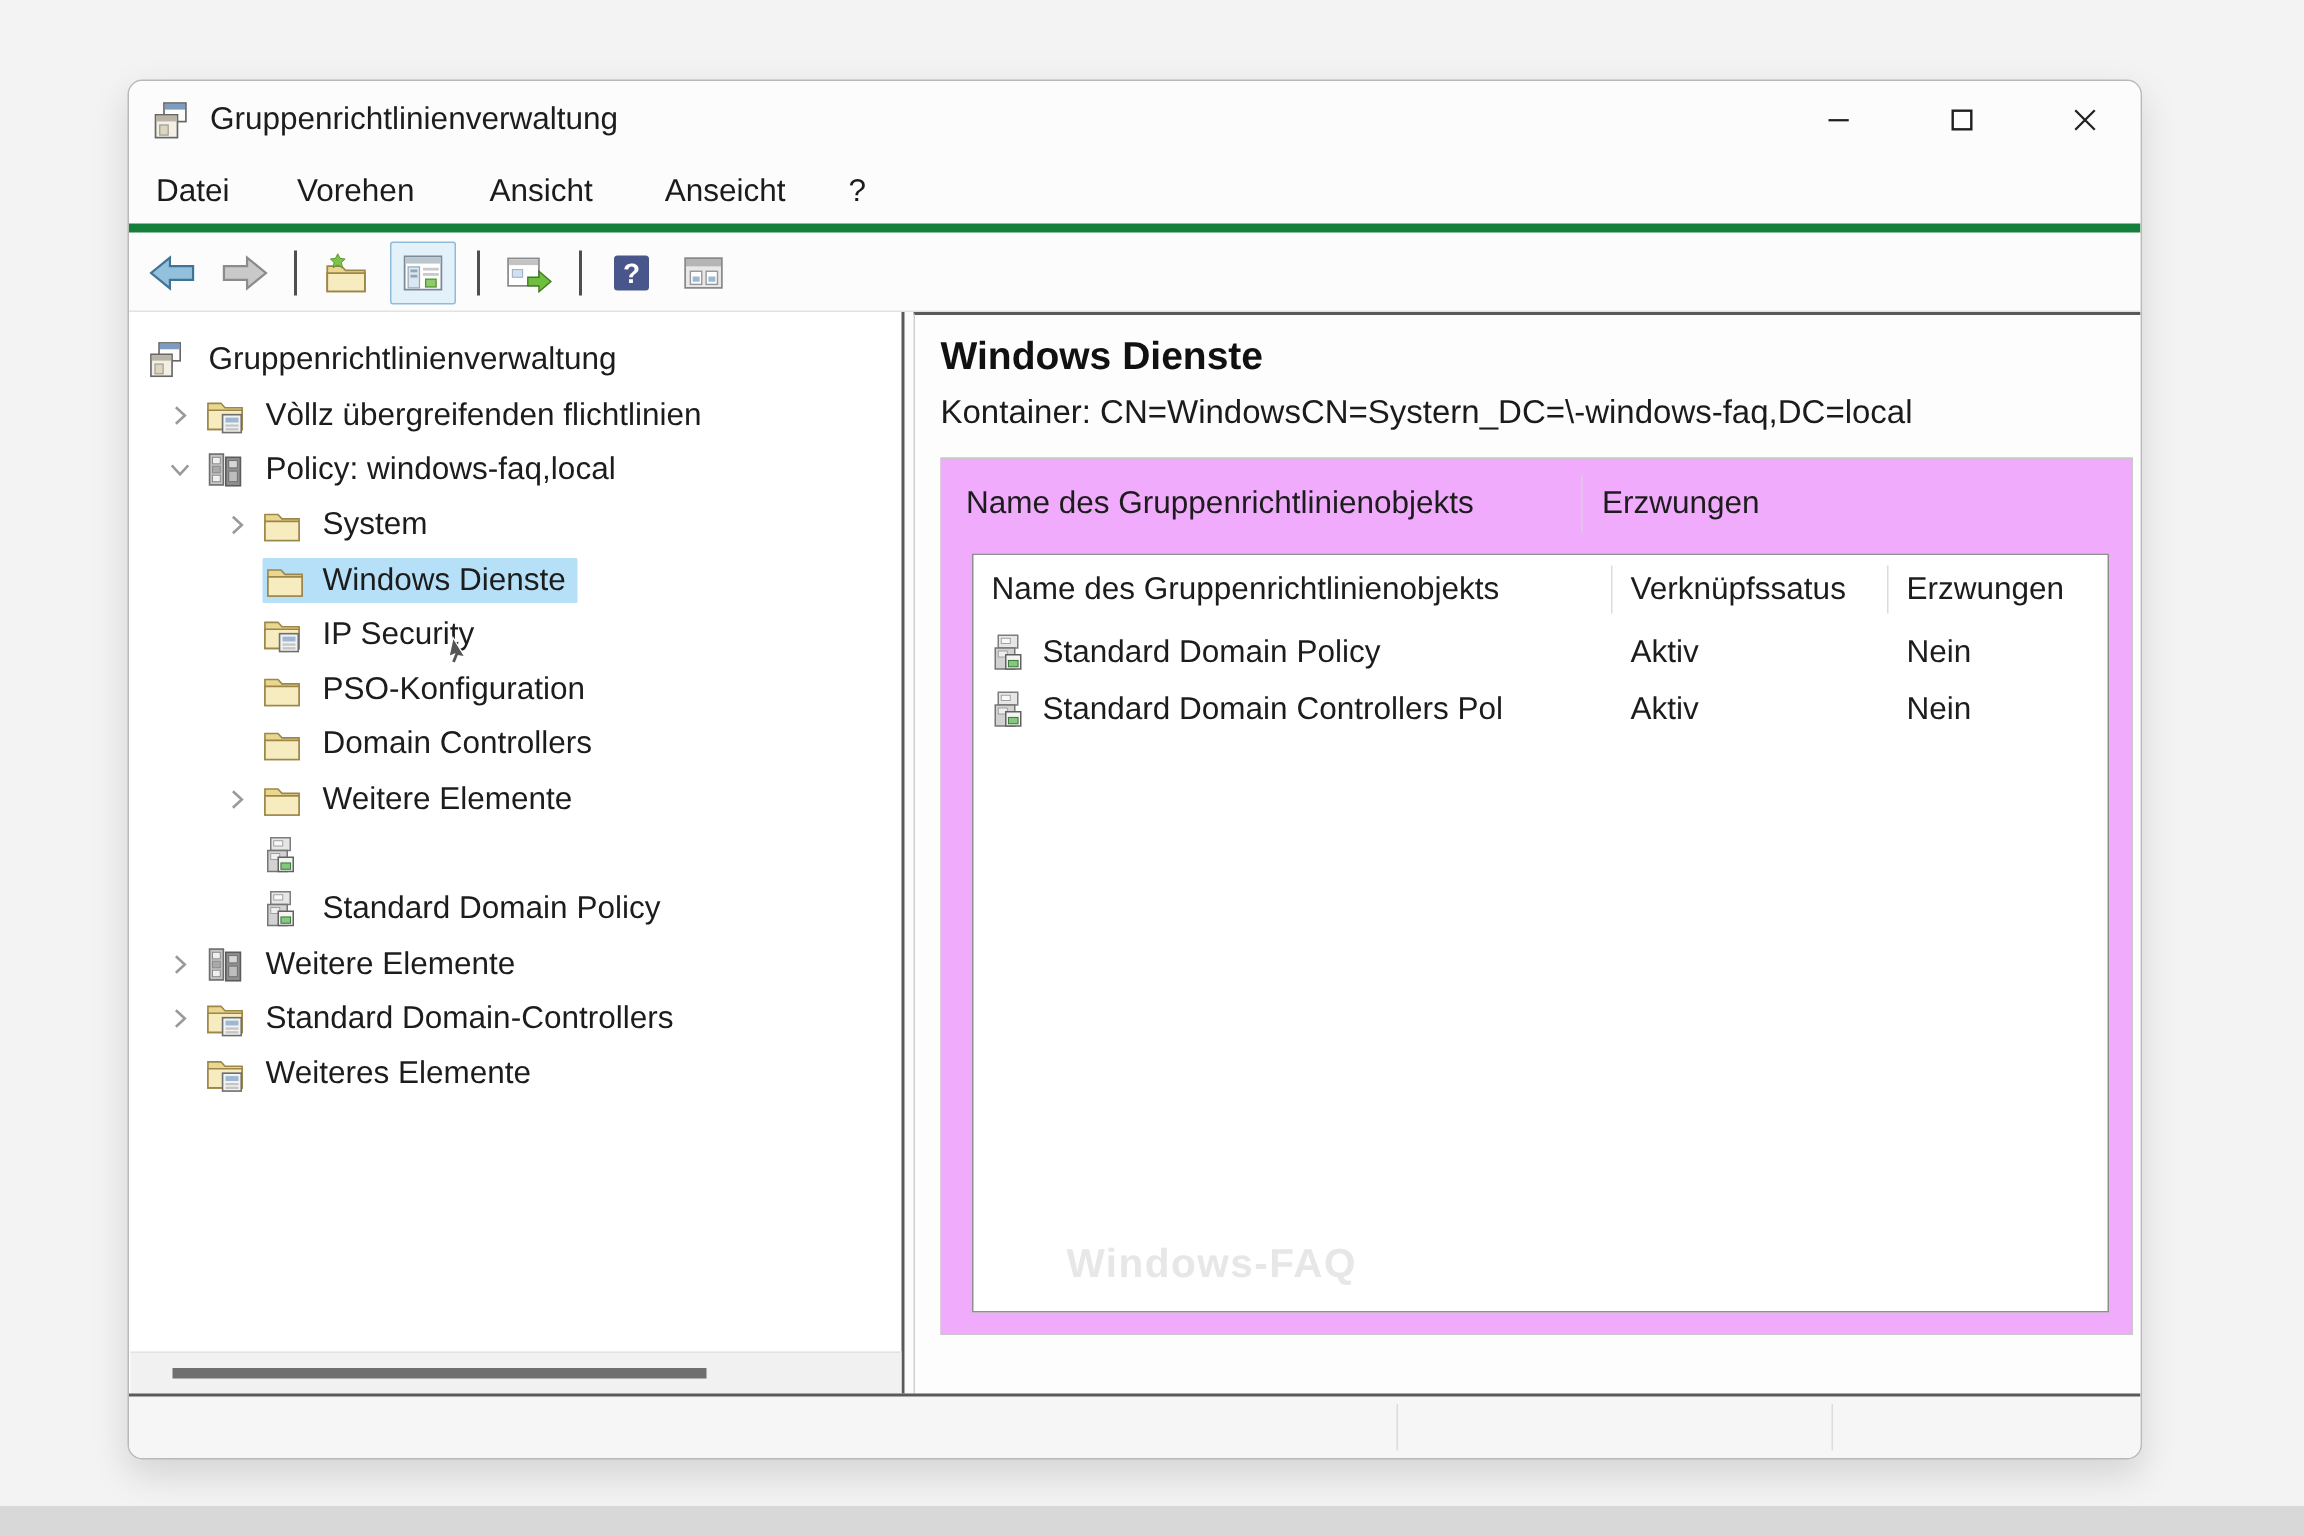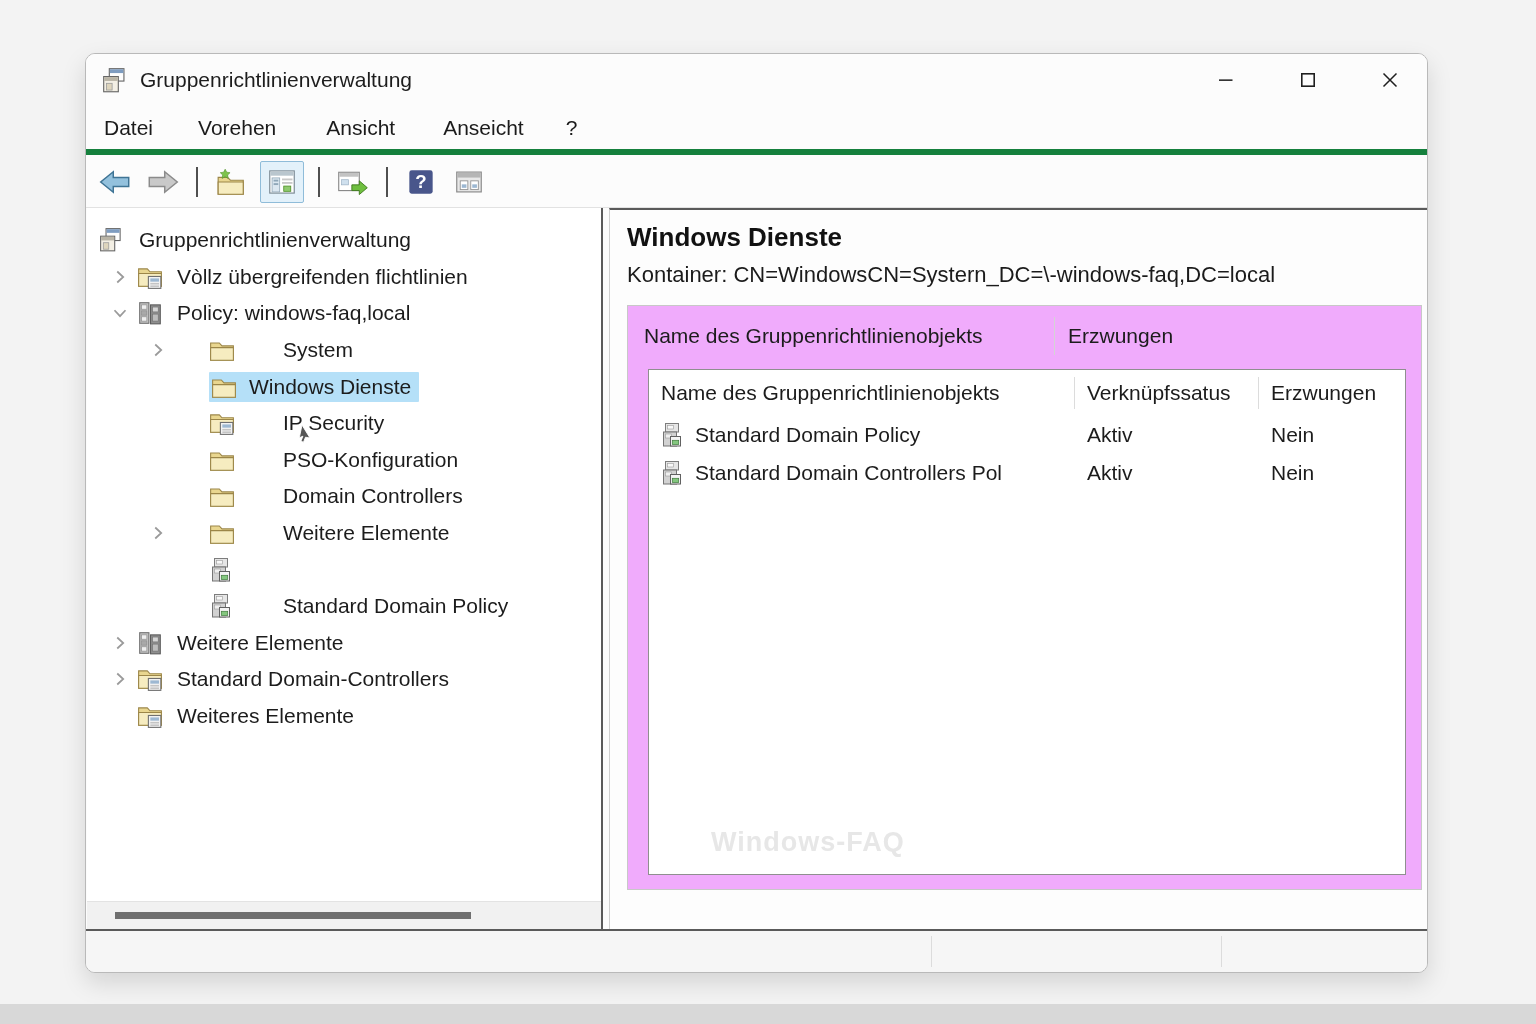--- a/index.html
+++ b/index.html
@@ -54,21 +54,21 @@
   .tree { padding-top:14px; }
   .trow { display:flex; align-items:center; height:36.6px; font-size:21px; white-space:nowrap; }
   .trow .chev { width:34px; height:26px; flex:0 0 auto; display:flex; align-items:center; justify-content:center; }
   .trow .chev svg { width:22px; height:22px; }
   .trow .icon { width:28px; height:26px; flex:0 0 auto; margin-right:2px; }
   .trow .icon svg { width:26px; height:26px; }
   .trow .node { display:flex; align-items:center; padding:2px 8px 2px 2px; }
   .trow .lbl { margin-left:8px; }
   .lvl0 { padding-left:12px; }
   .lvl1 { padding-left:16px; }
-  .lvl2 { padding-left:54px;gap:34px; }
+  .lvl2 { padding-left:54px; }
   .trow.selected .node { background:#b5e0f8; border-radius:1px; }
 
   .hscroll { position:absolute; left:0; bottom:0; width:100%; height:30px; background:#f1f1f1; border-top:1px solid #e3e3e3; }
   .hthumb { position:absolute; left:28px; top:10px; width:356px; height:7px; background:#6f6f6f; }
 
   .cursor { position:absolute; left:212px; top:216px; width:16px; height:22px; }
 
   
   .d-title { position:absolute; left:17px; top:12px; font-size:26px; font-weight:bold; color:#111; }
   .d-container { position:absolute; left:17px; top:52px; font-size:22px; color:#1b1b1b; }

